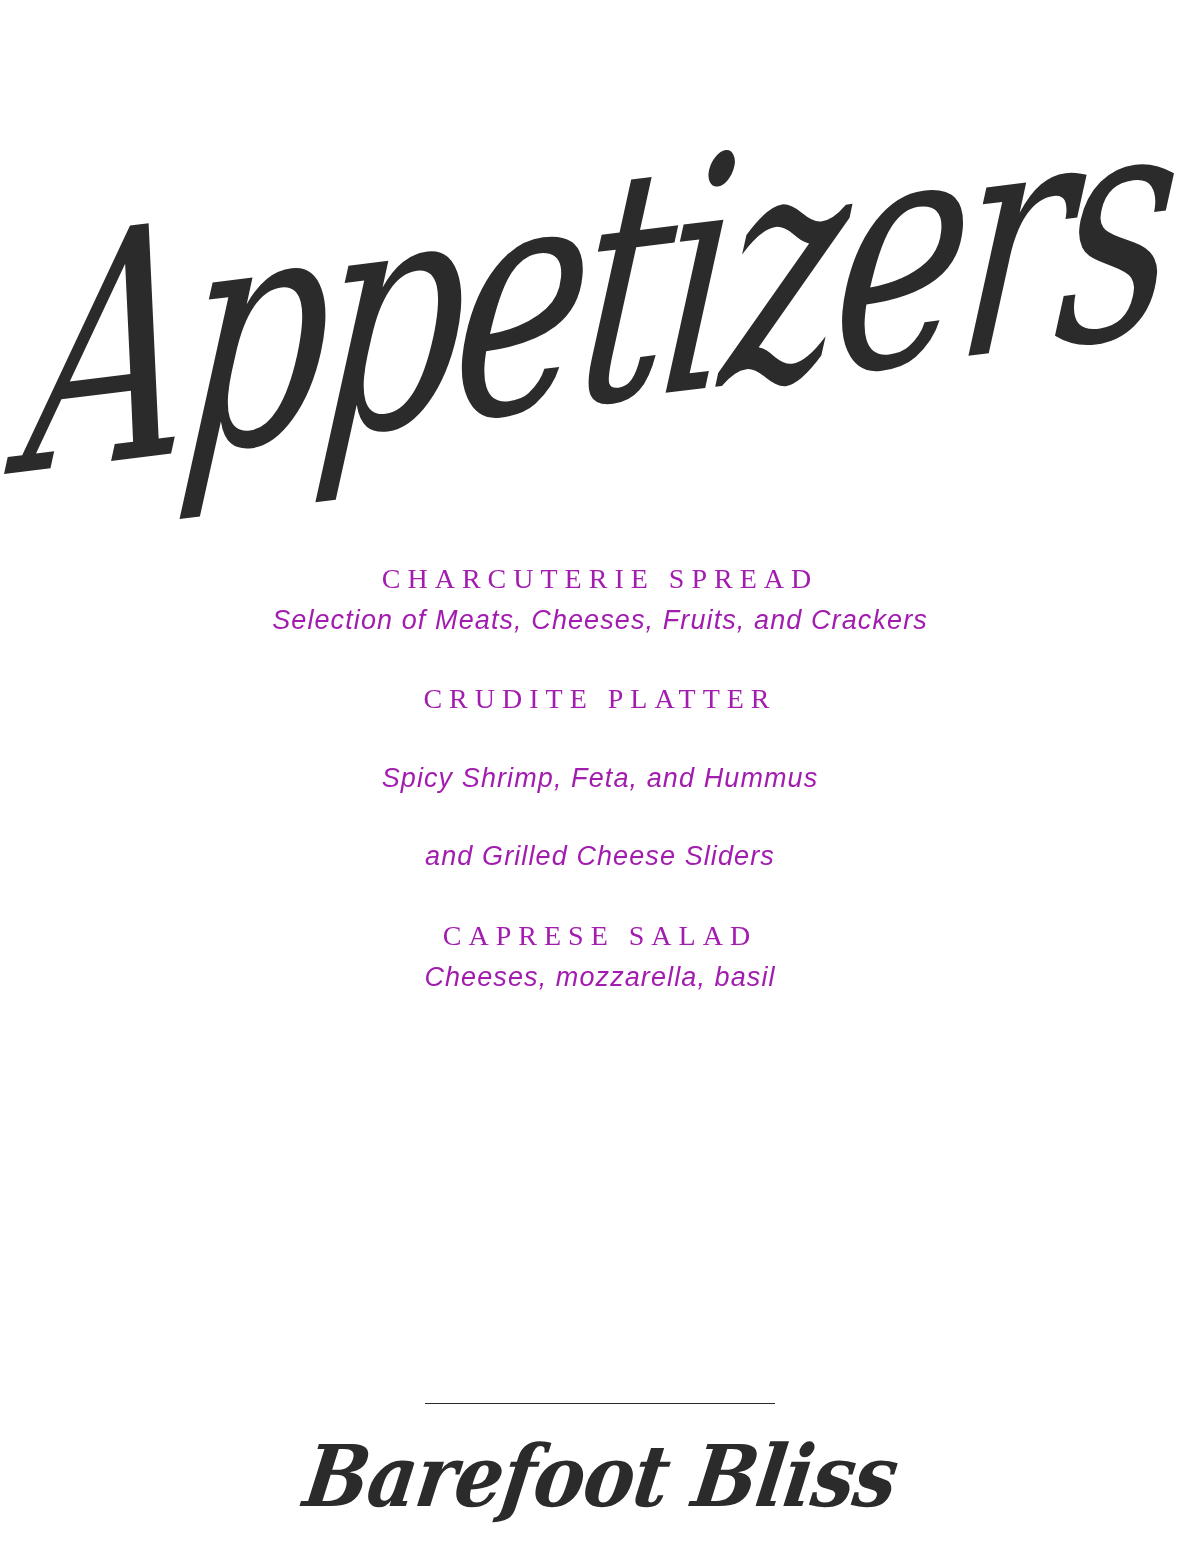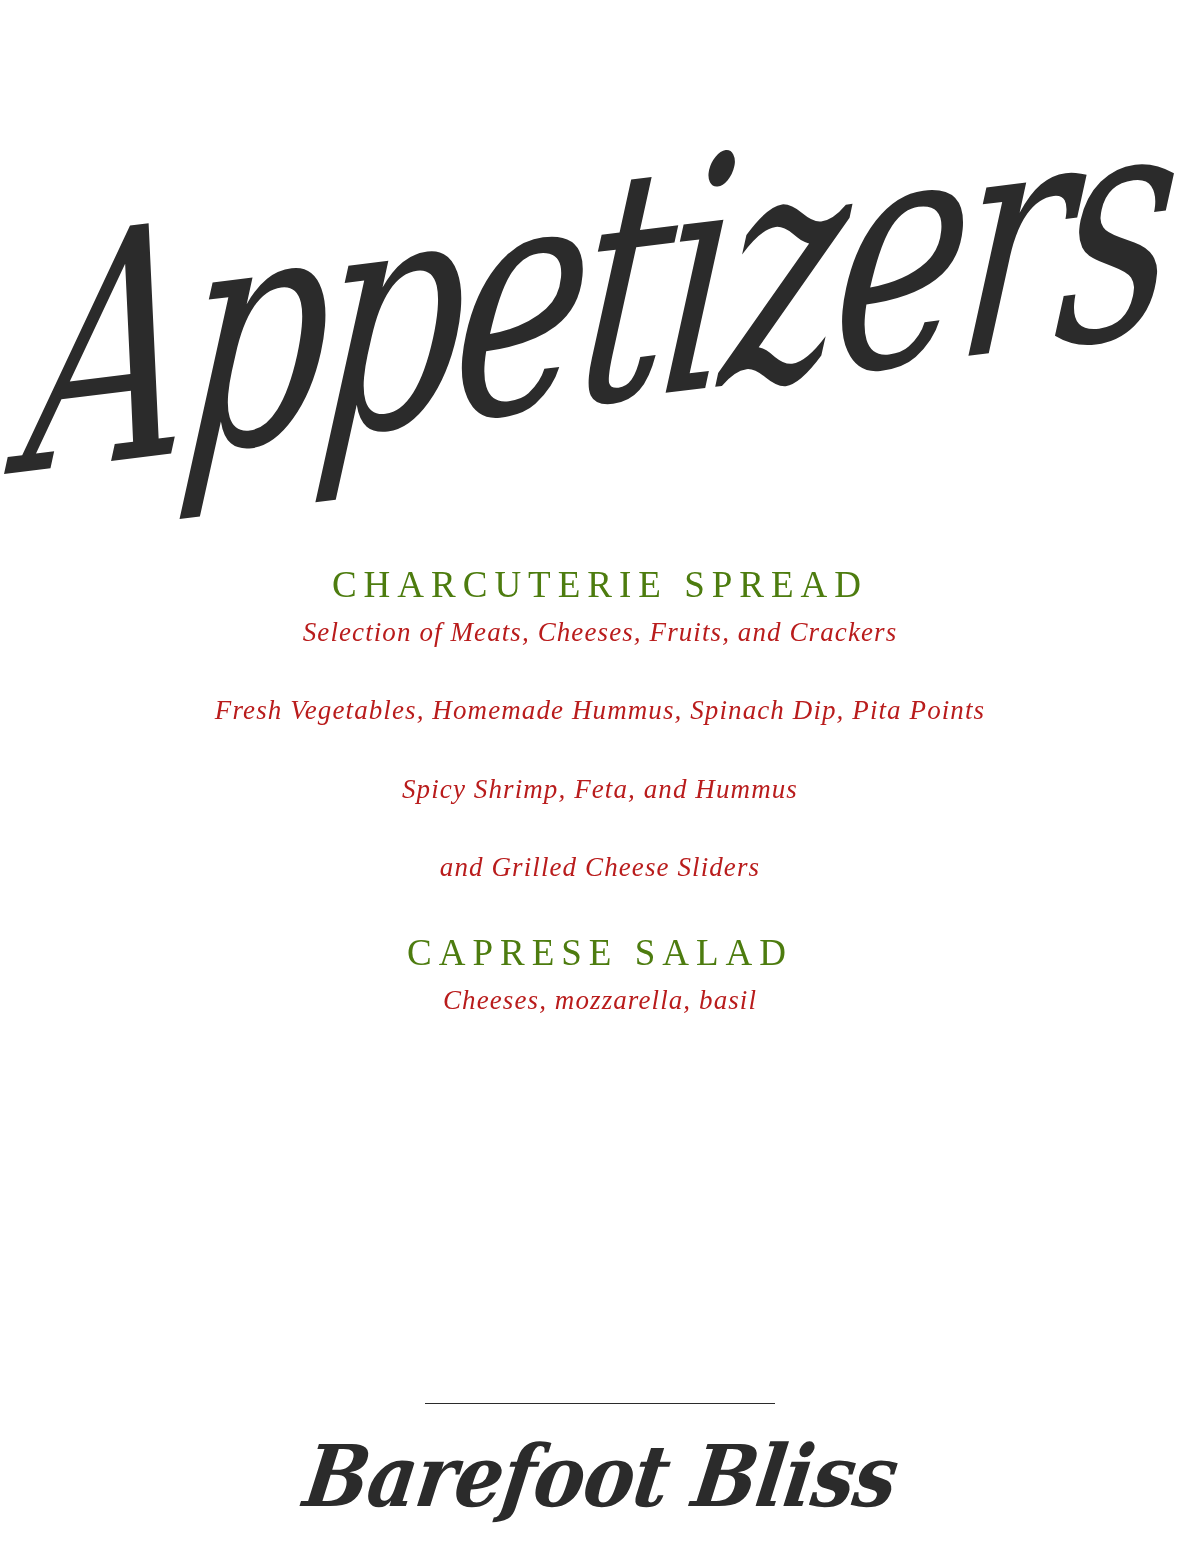--- a/index.html
+++ b/index.html
@@ -52,34 +52,34 @@
     text-align: center;
   }
   .menu-item {
     margin-bottom: 42px;
   }
   .menu-item:last-child {
     margin-bottom: 0;
   }
   .item-name {
     font-family: "Liberation Serif", serif;
-    font-size: 37px;
+    font-size: 28px;
     letter-spacing: 7px;
-    color: #4d7c0f;
+    color: #a21caf;
     line-height: 1.35;
     text-transform: uppercase;
     margin-bottom: 4px;
     text-align: center;
   }
   .item-desc {
-    font-family: Liberation Serif, serif;
+    font-family: Liberation Sans, sans-serif;
     font-style: italic;
     font-size: 27px;
     letter-spacing: 1.1px;
-    color: #b91c1c;
+    color: #a21caf;
     line-height: 1.35;
   }
 
   
   .footer {
     position: absolute;
     left: 0;
     bottom: 10px;
     width: 1200px;
     text-align: center;
@@ -115,21 +115,21 @@
   </div>
 
   <div class="menu">
 
     <div class="menu-item">
       <div class="item-name">CHARCUTERIE SPREAD</div>
       <div class="item-desc">Selection of Meats, Cheeses, Fruits, and Crackers</div>
     </div>
 
     <div class="menu-item">
-      <div class="item-desc">Fresh Vegetables, Homemade Hummus, Spinach Dip, Pita Points</div>
+      <div class="item-name">CRUDITE PLATTER</div>
     </div>
 
     <div class="menu-item">
       <div class="item-desc">Spicy Shrimp, Feta, and Hummus</div>
     </div>
 
     <div class="menu-item">
       <div class="item-desc">and Grilled Cheese Sliders</div>
     </div>
 

